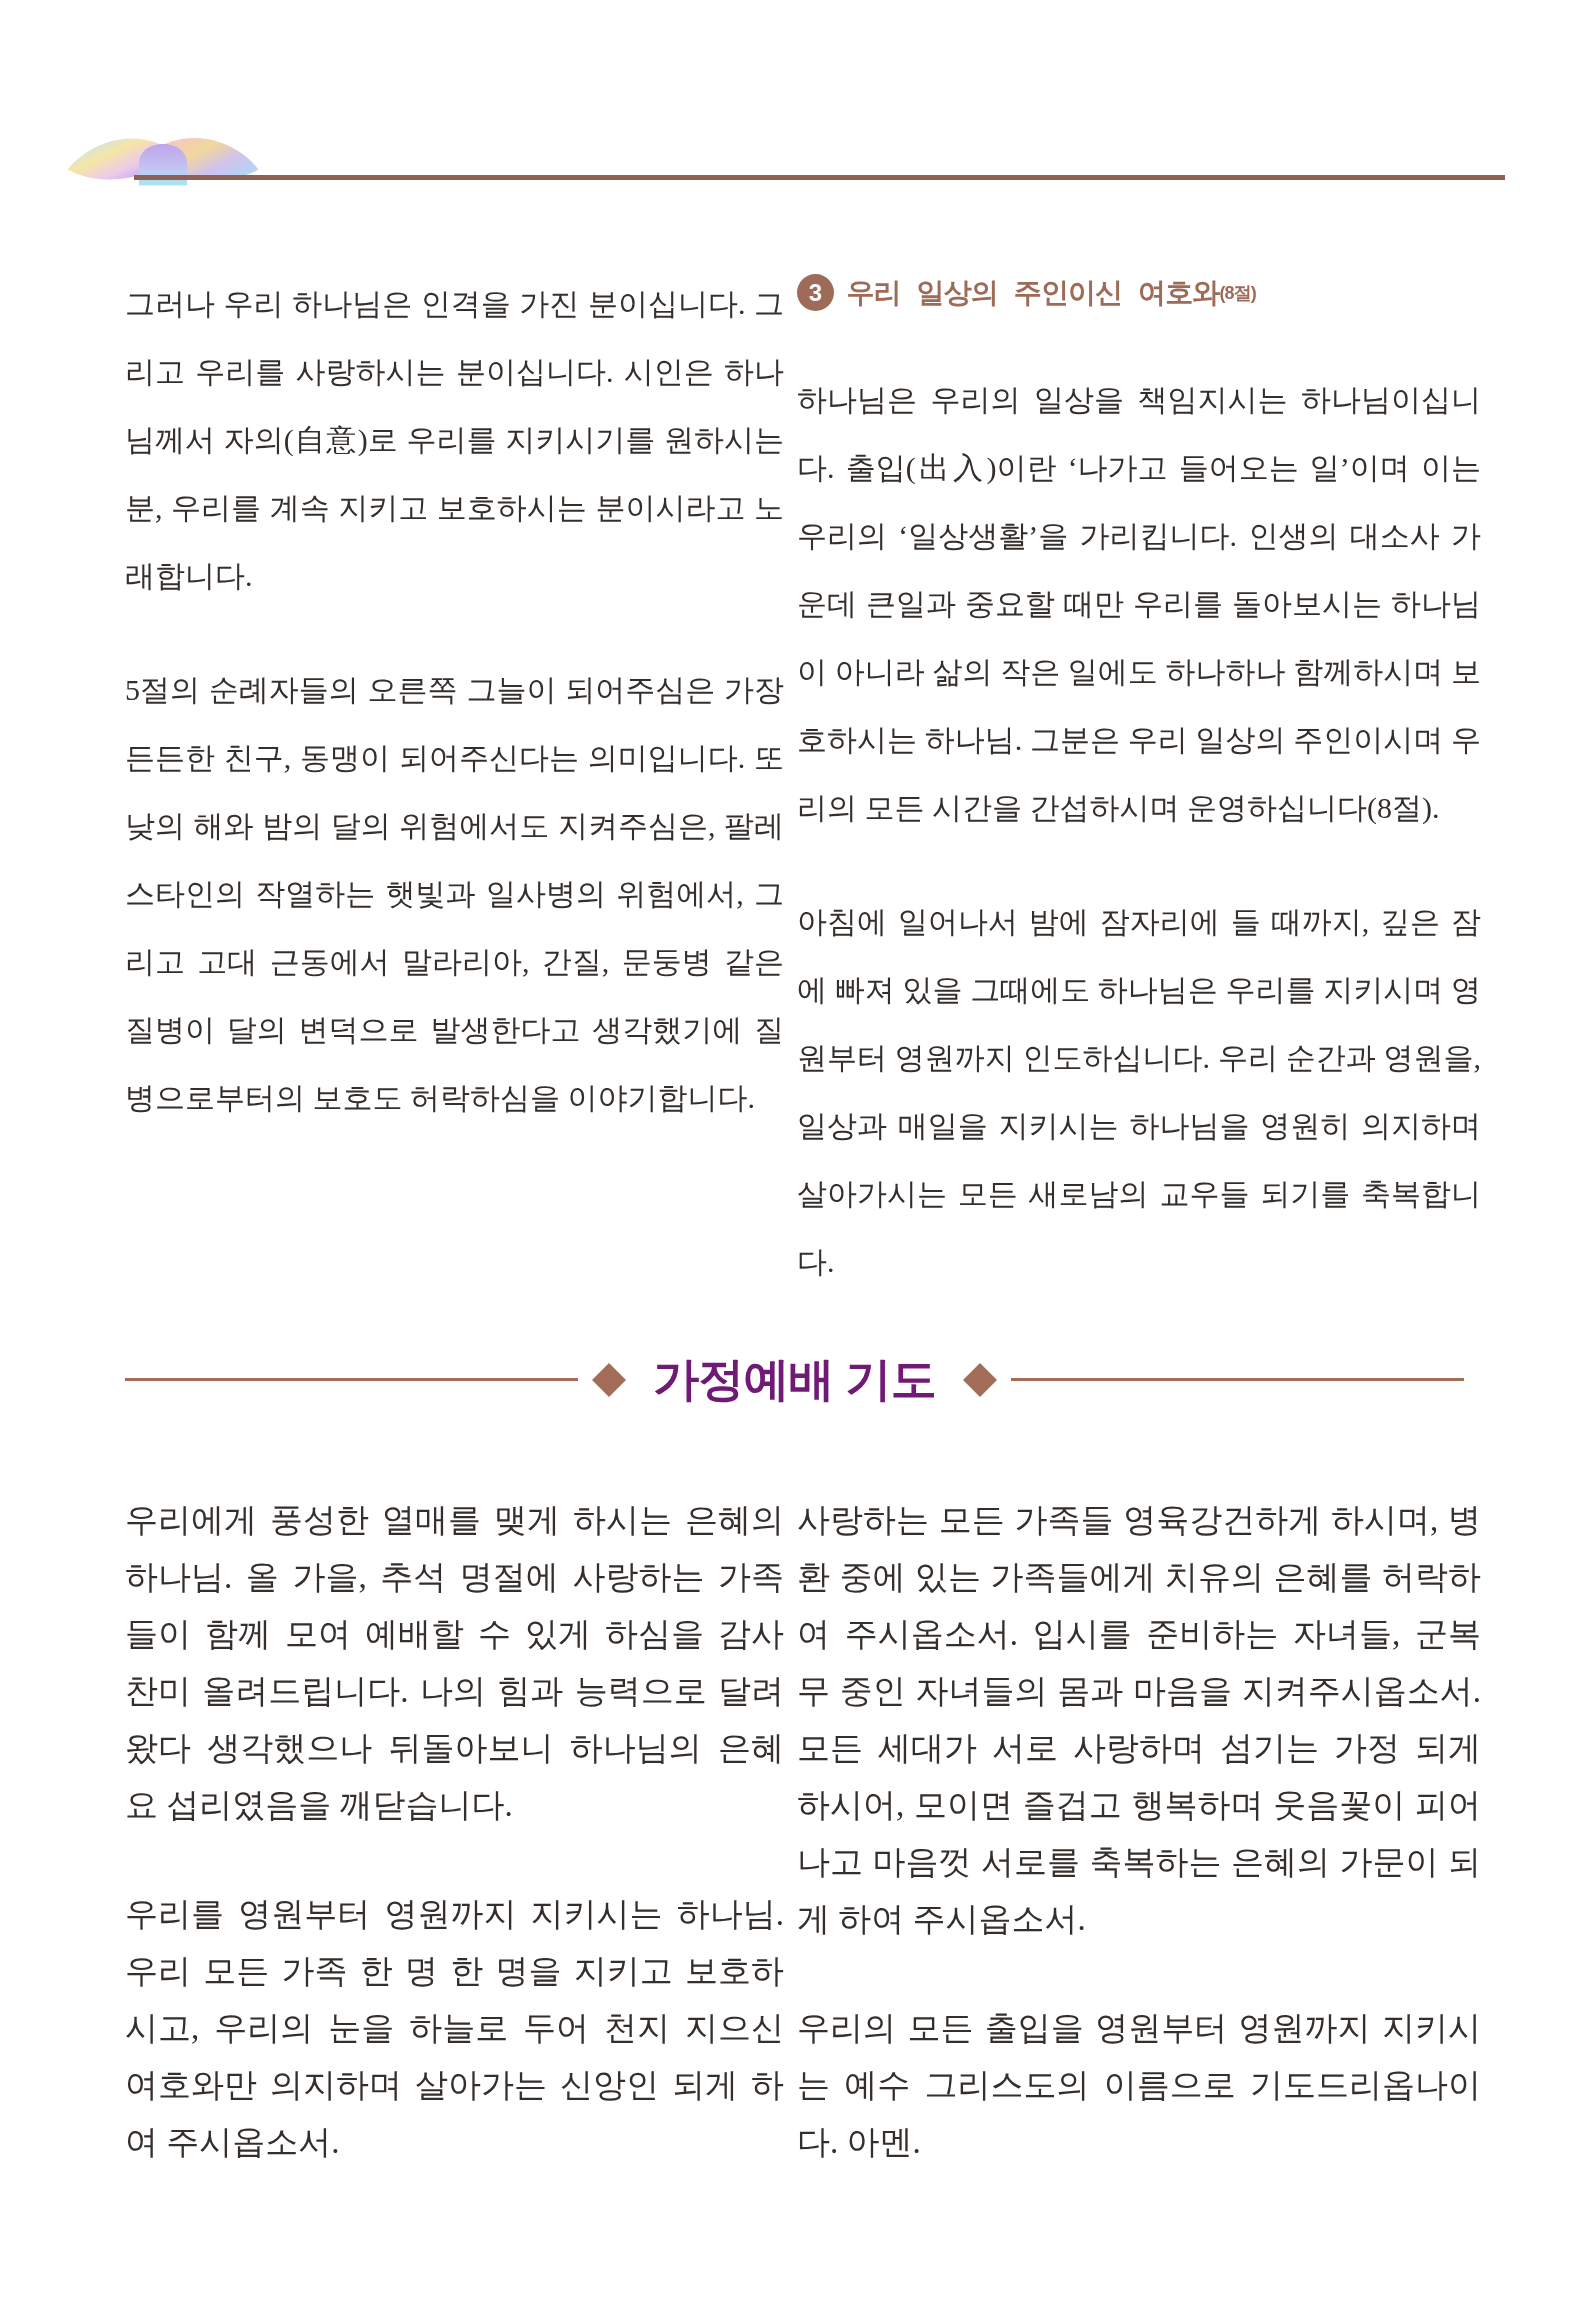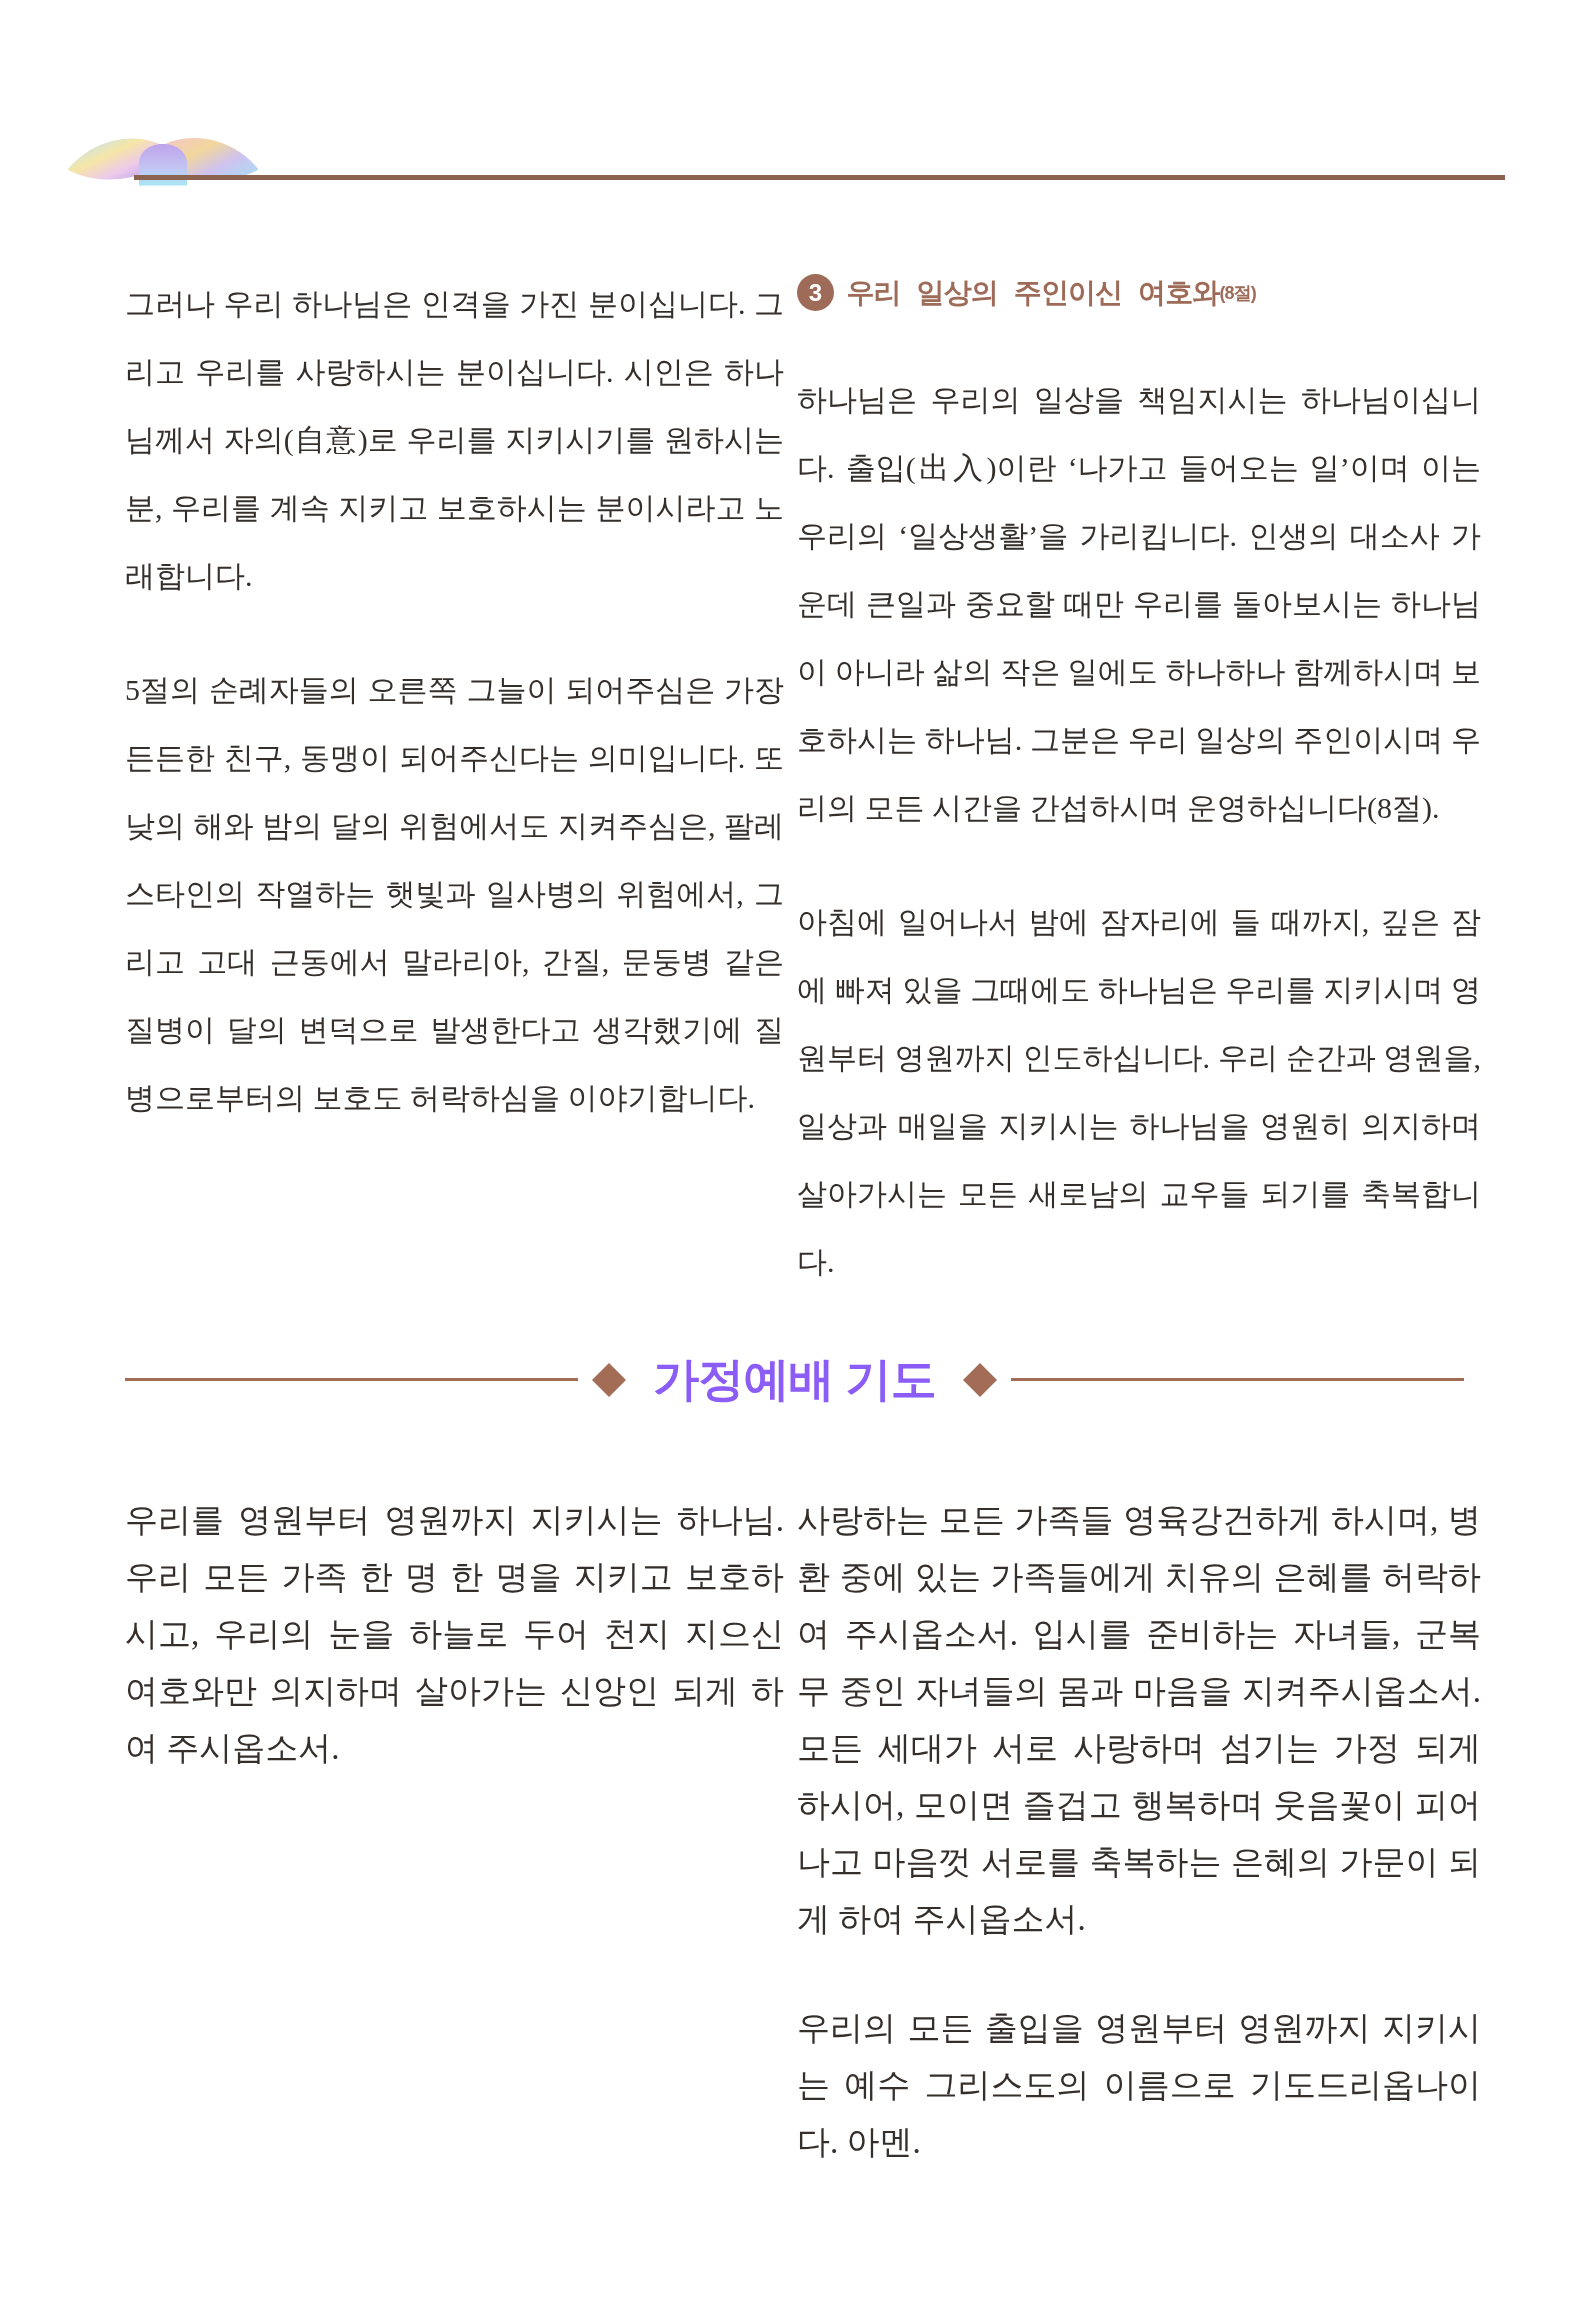--- a/index.html
+++ b/index.html
@@ -98,21 +98,21 @@
     background: #a26c57;
     transform: rotate(45deg);
     margin: 0 19.6px;
   }
   .divider .prayer-title {
     flex: 0 0 auto;
     font-family: "Liberation Sans", "DejaVu Sans", sans-serif;
     font-weight: bold;
     font-size: 46px;
     letter-spacing: -0.9px;
-    color: #8b5cf6;
+    color: #701a75;
     margin: 0 12.5px;
     white-space: nowrap;
   }
 </style>
 </head>
 <body>
 
 <div class="page">
 
   <svg class="logo" viewBox="0 0 222 78" aria-hidden="true">
@@ -159,20 +159,21 @@
 
   <div class="divider">
     <span class="line"></span>
     <span class="diamond"></span>
     <span class="prayer-title">가정예배 기도</span>
     <span class="diamond"></span>
     <span class="line"></span>
   </div>
 
   <div class="col col-left-bottom">
+    <p class="prayer-p">우리에게 풍성한 열매를 맺게 하시는 은혜의 하나님. 올 가을, 추석 명절에 사랑하는 가족들이 함께 모여 예배할 수 있게 하심을 감사 찬미 올려드립니다. 나의 힘과 능력으로 달려왔다 생각했으나 뒤돌아보니 하나님의 은혜요 섭리였음을 깨닫습니다.</p>
     <p class="prayer-p">우리를 영원부터 영원까지 지키시는 하나님. 우리 모든 가족 한 명 한 명을 지키고 보호하시고, 우리의 눈을 하늘로 두어 천지 지으신 여호와만 의지하며 살아가는 신앙인 되게 하여 주시옵소서.</p>
   </div>
 
   <div class="col col-right-bottom">
     <p class="prayer-p">사랑하는 모든 가족들 영육강건하게 하시며, 병환 중에 있는 가족들에게 치유의 은혜를 허락하여 주시옵소서. 입시를 준비하는 자녀들, 군복무 중인 자녀들의 몸과 마음을 지켜주시옵소서. 모든 세대가 서로 사랑하며 섬기는 가정 되게 하시어, 모이면 즐겁고 행복하며 웃음꽃이 피어나고 마음껏 서로를 축복하는 은혜의 가문이 되게 하여 주시옵소서.</p>
     <p class="prayer-p">우리의 모든 출입을 영원부터 영원까지 지키시는 예수 그리스도의 이름으로 기도드리옵나이다. 아멘.</p>
   </div>
 
 </div>
 

